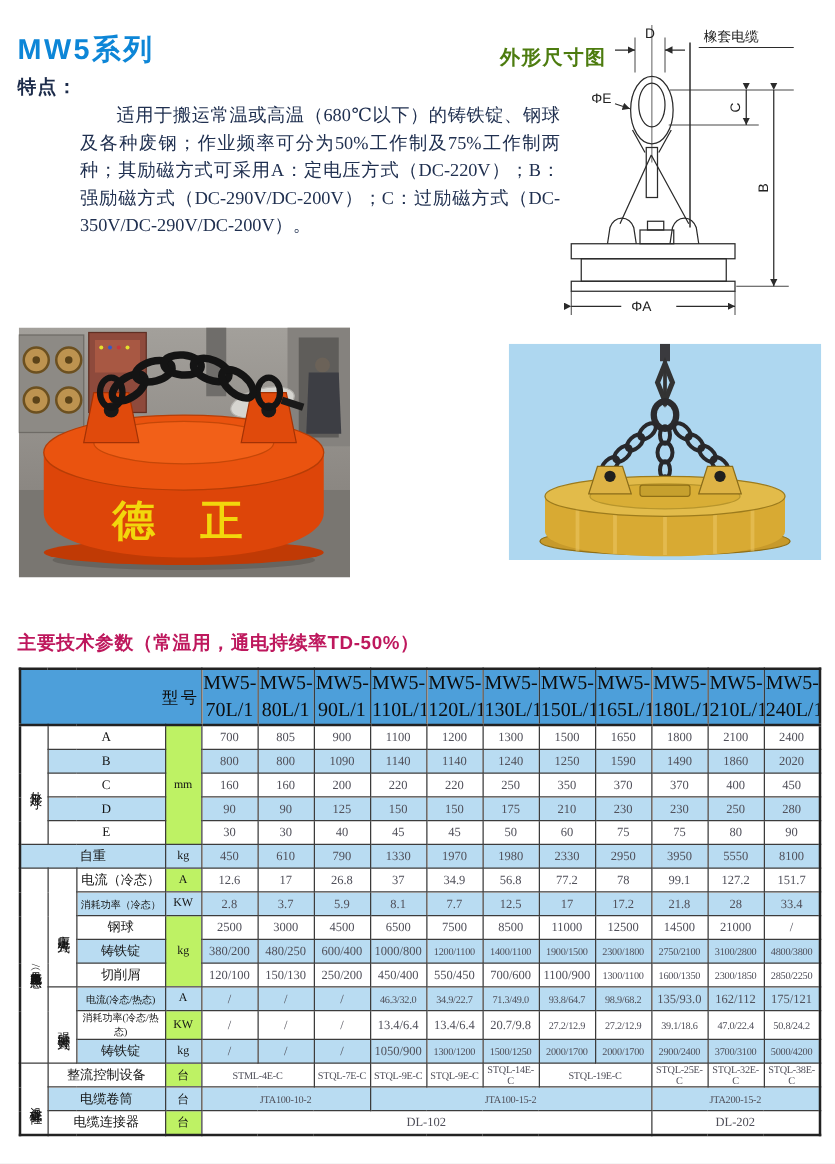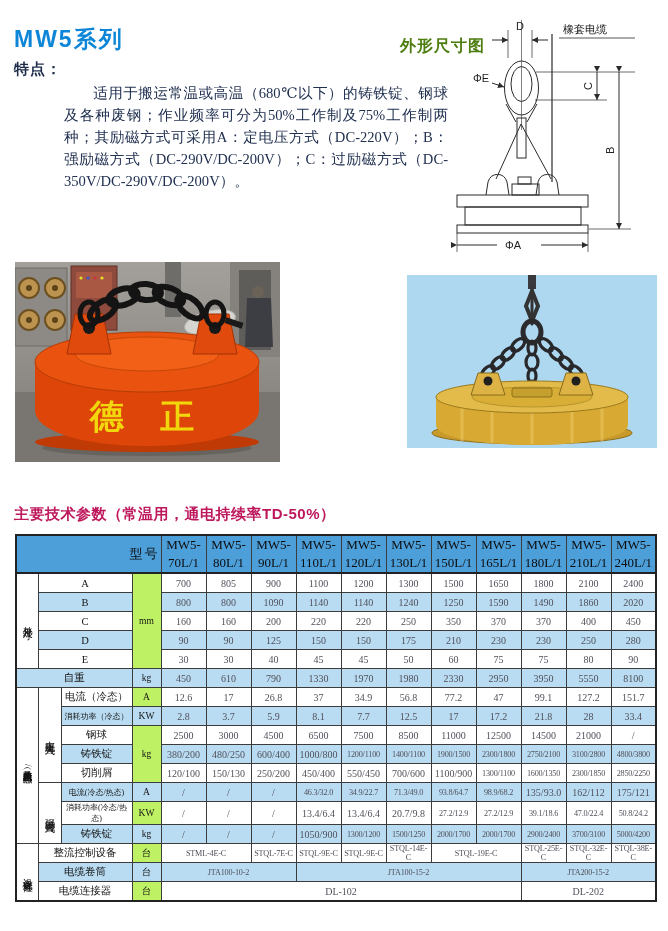--- a/index.html
+++ b/index.html
@@ -26,21 +26,21 @@
   #photo-left{left:15px;top:262px;width:265px;height:192px;}
   #photo-right{left:407px;top:275px;width:250px;height:173px;}
 
   
   #table-title{left:14px;top:505px;font-family:"Liberation Sans","DejaVu Sans",sans-serif;
     font-size:15px;font-weight:bold;color:#be185d;letter-spacing:0.5px;}
   #spec-table{left:15px;top:534px;}
   table{border-collapse:collapse;table-layout:fixed;width:640px;border:2px solid #222;}
   th,td{border:1px solid #3c3c3c;text-align:center;vertical-align:middle;padding:0 1px;
     overflow:hidden;}
-  thead th{background:#4d9fda;height:36px;font-size:13px;font-weight:normal;color:#0d0d0d;
+  thead th{background:#4d9fda;height:36px;font-size:16px;font-weight:normal;color:#0d0d0d;
     white-space:pre-line;line-height:1.35;border-bottom:2px solid #222;}
   th.corner{font-size:13px;letter-spacing:2px;text-align:right;}
   tbody td{height:18px;}
   tbody tr.alt td{background:#b9dcf2;}
   td.data{font-size:10px;color:#50505a;}
   td.data.sm{font-size:8.2px;letter-spacing:-0.2px;}
   td.lab{font-size:10.5px;color:#141414;}
   td.lab.sm2{font-size:8px;}
   td.unit{font-size:9.5px;color:#141414;background:#bef264;}
   tbody tr.alt td.unit{background:#b9dcf2;}
@@ -361,21 +361,21 @@
             <td rowspan="5" class="vlab2">定电压方式</td>
             <td class="lab">电流（冷态）</td>
             <td class="unit">A</td>
             <td class="data">12.6</td>
             <td class="data">17</td>
             <td class="data">26.8</td>
             <td class="data">37</td>
             <td class="data">34.9</td>
             <td class="data">56.8</td>
             <td class="data">77.2</td>
-            <td class="data">47</td>
+            <td class="data">78</td>
             <td class="data">99.1</td>
             <td class="data">127.2</td>
             <td class="data">151.7</td>
           </tr>
           <tr class="alt">
             <td class="lab sm2">消耗功率（冷态）</td>
             <td class="unit">KW</td>
             <td class="data">2.8</td>
             <td class="data">3.7</td>
             <td class="data">5.9</td>

